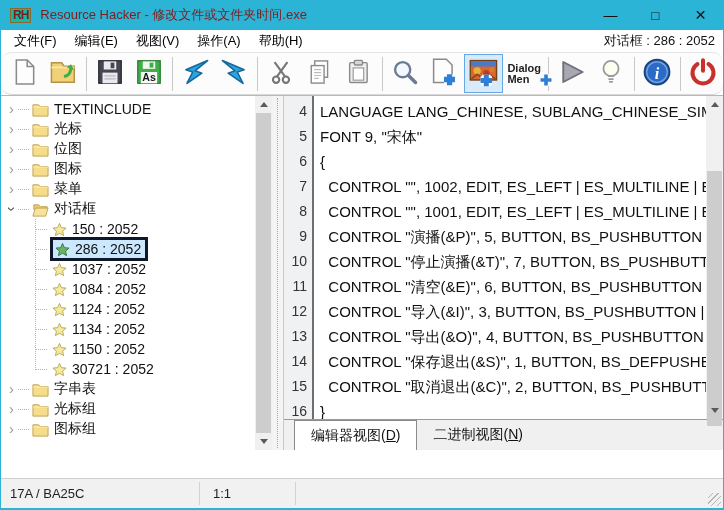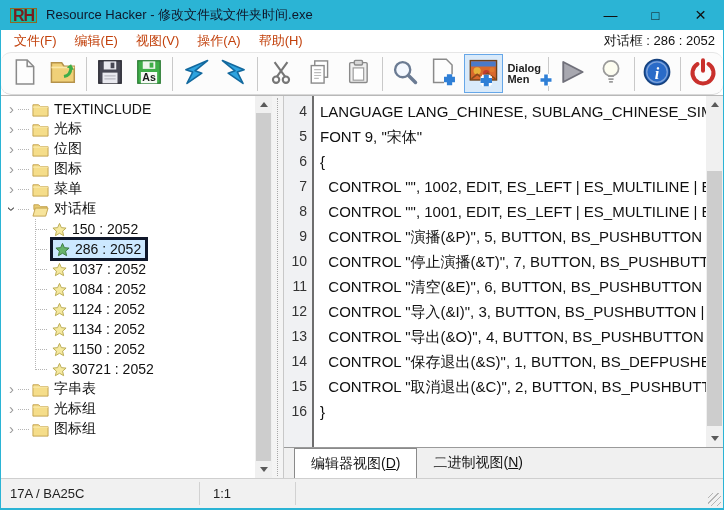--- a/index.html
+++ b/index.html
@@ -3,32 +3,32 @@
 <meta charset="utf-8">
 <style>
   * { box-sizing: border-box; margin: 0; padding: 0; }
   html,body { width:724px; height:510px; }
   body { font-family:"Liberation Sans", sans-serif; overflow:hidden; background:#fff; }
   .window { width:724px; height:510px; display:flex; flex-direction:column;
             border-left:1px solid #2bb4d5; border-right:1px solid #2bb4d5; border-bottom:2px solid #2bb4d5; }
 
   
   .titlebar { height:30px; background:#2bb4d5; display:flex; align-items:center; padding-left:9px; flex:0 0 auto; }
-  .appicon { font-size:16px; font-weight:bold; color:#7a1d1d; background:#14b8a6; border:1px solid #8a6a2a;
+  .appicon { font-size:12px; font-weight:bold; color:#7a1d1d; background:#14b8a6; border:1px solid #8a6a2a;
              padding:0 2px; line-height:13px; letter-spacing:-1px; }
-  .title { font-size:13px; color:#0f172a; margin-left:9px; }
+  .title { font-size:13px; color:#7f1d1d; margin-left:9px; }
   .tspacer { flex:1; }
   .wbtn { width:45px; height:30px; display:flex; align-items:center; justify-content:center;
           font-size:14px; color:#111; }
   .wbtn.max { font-size:13px; }
   .wbtn.close { font-size:19px; }
 
   
   .menubar { height:22px; background:#fff; display:flex; align-items:center; padding-left:4px; flex:0 0 auto; }
-  .mitem { font-size:13px; color:#c2410c; padding:0 9px; line-height:22px; }
+  .mitem { font-size:13px; color:#000000; padding:0 9px; line-height:22px; }
   .mright { margin-left:auto; font-size:13px; color:#111; padding-right:8px; }
 
   
   .toolbar { height:43px; background:#fcfcfc; border-top:1px solid #e6e6e6; border-bottom:1px solid #d8d8d8;
              display:flex; align-items:center; padding-left:4px; flex:0 0 auto;border-radius:10px; }
   .tbtn { width:43px; height:39px; display:flex; align-items:center; justify-content:center; border:1px solid transparent; }
   .tbtn.selected { background:#d9eafa; border:1px solid #66a7e8; }
   .tsep { width:1px; height:34px; background:#c9c9c9; margin:0 3px; flex:0 0 auto; }
   .dlgtxt { font-size:11px; font-weight:bold; color:#222; line-height:11px; text-align:left; position:relative; }
   .dlgplus { position:absolute; right:-12px; bottom:-4px; }
@@ -73,21 +73,21 @@
 
   
   .tabbar { height:31px; background:#f0f0f0; border-top:1px solid #9a9a9a; display:flex; align-items:flex-start;
             padding-left:10px; flex:0 0 auto; }
   .tab { font-size:14px; color:#111; padding:5px 16px 0 16px; height:28px; margin-top:1px; }
   .tab.active { background:#fff; border:1px solid #8a8a8a; border-bottom:none; height:30px; margin-top:0; padding-top:6px; }
   .tab .u { text-decoration:underline; }
 
   
   .statusbar { height:30px; background:#f1f1f1; border-top:1px solid #cfcfcf; display:flex; align-items:stretch;
-               font-size:13px; color:#222; flex:0 0 auto; position:relative; }
+               font-size:13px; color:#222; flex:0 0 auto; position:relative;margin-top:28px; }
   .sp { display:flex; align-items:center; }
   .sp1 { width:198px; padding-left:9px; }
   .sp2 { width:95px; padding-left:13px; }
   .sp3 { flex:1; }
   .ssep { width:1px; background:#d2d2d2; margin:3px 0; }
   .grip { position:absolute; right:2px; bottom:2px; width:13px; height:13px;
           background:repeating-linear-gradient(135deg, transparent 0 3px, #b5b5b5 3px 4px); }
 </style>
 </head>
 <body>

